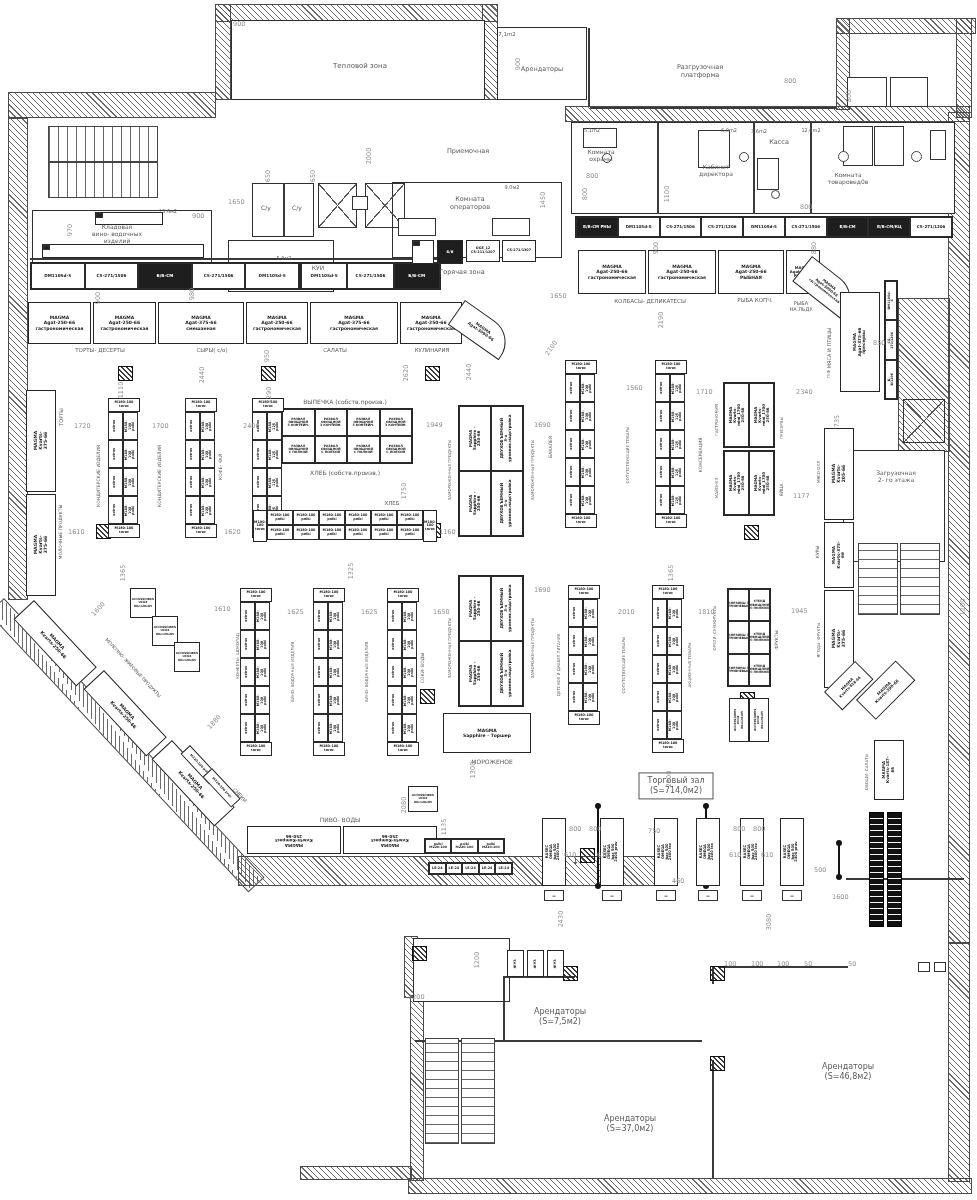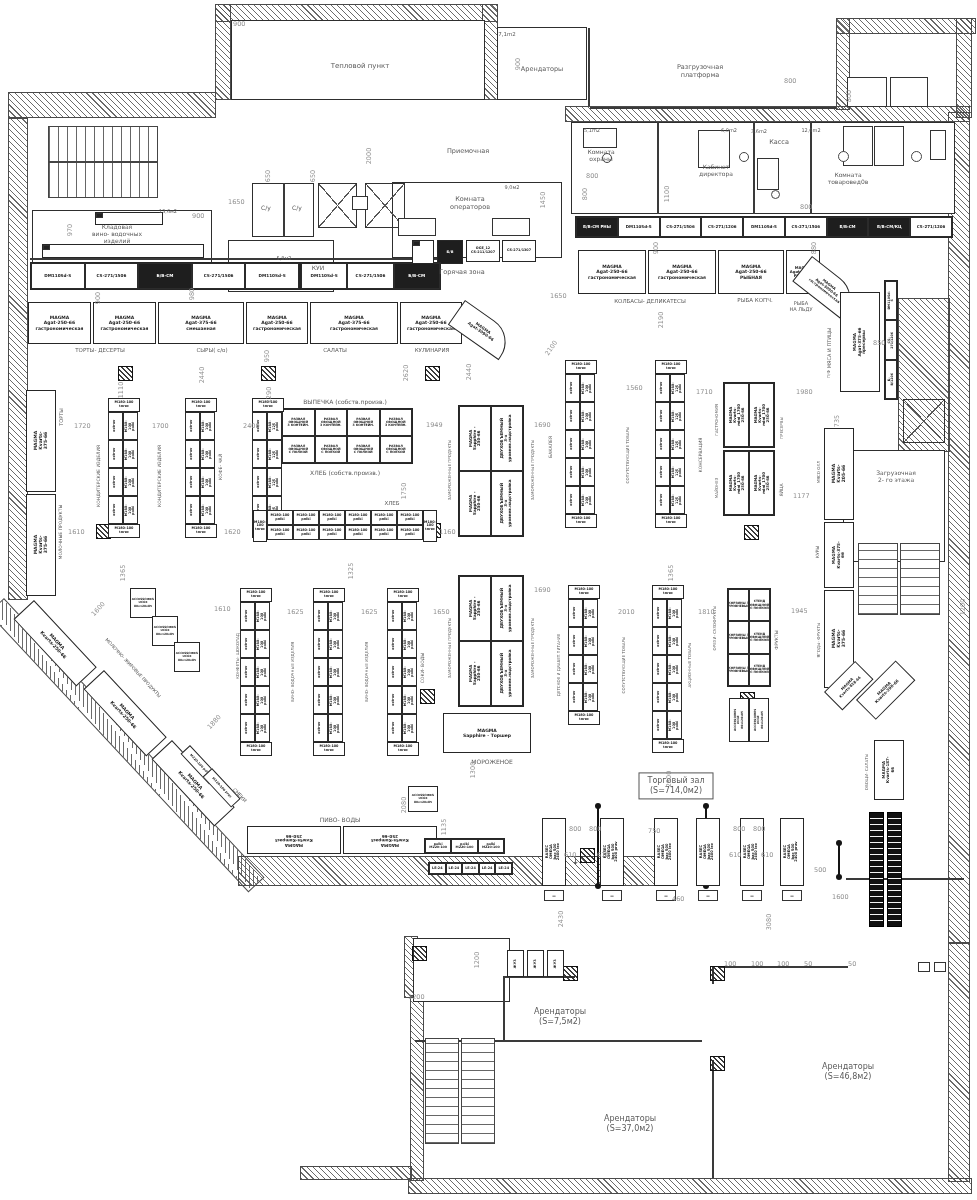--- a/index.html
+++ b/index.html
@@ -1212,21 +1212,21 @@
 OMEGA bac 500
 2400 lev</span>
     </div>
     <div class="abs chk-base" style="left: 742px; top: 890px; width: 20px; height: 11px;">═</div>
     <div class="abs chk" style="left: 780px; top: 818px; width: 24px; height: 68px;">
       <span class="tiny" style="transform: rotate(-90deg); font-size: 3.6px;">RASEC
 OMEGA bac 500
 2400 prav</span>
     </div>
     <div class="abs chk-base" style="left: 782px; top: 890px; width: 20px; height: 11px;">═</div>
-    <div class="abs lbl" style="left: 360px; top: 66px; font-size: 7px; transform: translate(-50%, -50%);">Тепловой пункт</div>
+    <div class="abs lbl" style="left: 360px; top: 66px; font-size: 7px; transform: translate(-50%, -50%);">Тепловой зона</div>
     <div class="abs lbl" style="left: 542px; top: 70px; font-size: 6.5px; transform: translate(-50%, -50%);">Арендаторы</div>
     <div class="abs lbl" style="left: 700px; top: 72px; font-size: 6.5px; transform: translate(-50%, -50%);">Разгрузочная
 платформа</div>
     <div class="abs lbl" style="left: 601px; top: 155px; font-size: 6px; transform: translate(-50%, -50%);">Комната
 охраны</div>
     <div class="abs lbl" style="left: 716px; top: 170px; font-size: 6px; transform: translate(-50%, -50%);">Кабинет
 директора</div>
     <div class="abs lbl" style="left: 779px; top: 143px; font-size: 6.5px; transform: translate(-50%, -50%);">Касса</div>
     <div class="abs lbl" style="left: 848px; top: 178px; font-size: 6px; transform: translate(-50%, -50%);">Комната
 товаровед0в</div>
@@ -1322,21 +1322,21 @@
     <div class="abs dim" style="left: 843px; top: 92px; transform: rotate(-90deg);">800</div>
     <div class="abs dim" style="left: 535px; top: 196px; transform: rotate(-90deg);">1450</div>
     <div class="abs dim" style="left: 550px; top: 292px;">1650</div>
     <div class="abs dim" style="left: 543px; top: 344px; transform: rotate(-55deg);">2100</div>
     <div class="abs dim" style="left: 650px; top: 244px; transform: rotate(-90deg);">900</div>
     <div class="abs dim" style="left: 808px; top: 244px; transform: rotate(-90deg);">880</div>
     <div class="abs dim" style="left: 653px; top: 316px; transform: rotate(-90deg);">2190</div>
     <div class="abs dim" style="left: 873px; top: 339px;">850</div>
     <div class="abs dim" style="left: 831px; top: 417px; transform: rotate(-90deg);">735</div>
     <div class="abs dim" style="left: 696px; top: 388px;">1710</div>
-    <div class="abs dim" style="left: 796px; top: 388px;">1980</div>
+    <div class="abs dim" style="left: 796px; top: 388px;">2340</div>
     <div class="abs dim" style="left: 793px; top: 492px;">1177</div>
     <div class="abs dim" style="left: 626px; top: 384px;">1560</div>
     <div class="abs dim" style="left: 534px; top: 421px;">1690</div>
     <div class="abs dim" style="left: 534px; top: 586px;">1690</div>
     <div class="abs dim" style="left: 74px; top: 422px;">1720</div>
     <div class="abs dim" style="left: 152px; top: 422px;">1700</div>
     <div class="abs dim" style="left: 243px; top: 422px;">2400</div>
     <div class="abs dim" style="left: 426px; top: 421px;">1949</div>
     <div class="abs dim" style="left: 113px; top: 386px; transform: rotate(-90deg);">1110</div>
     <div class="abs dim" style="left: 194px; top: 371px; transform: rotate(-90deg);">2440</div>
@@ -1371,21 +1371,21 @@
     <div class="abs dim" style="left: 761px; top: 918px; transform: rotate(-90deg);">3080</div>
     <div class="abs dim" style="left: 569px; top: 825px;">800</div>
     <div class="abs dim" style="left: 589px; top: 825px;">800</div>
     <div class="abs dim" style="left: 648px; top: 827px;">750</div>
     <div class="abs dim" style="left: 733px; top: 825px;">800</div>
     <div class="abs dim" style="left: 753px; top: 825px;">800</div>
     <div class="abs dim" style="left: 564px; top: 851px;">610</div>
     <div class="abs dim" style="left: 597px; top: 851px;">610</div>
     <div class="abs dim" style="left: 729px; top: 851px;">610</div>
     <div class="abs dim" style="left: 761px; top: 851px;">610</div>
-    <div class="abs dim" style="left: 672px; top: 895px;">460</div>
+    <div class="abs dim" style="left: 672px; top: 877px;">460</div>
     <div class="abs dim" style="left: 814px; top: 866px;">500</div>
     <div class="abs dim" style="left: 832px; top: 893px;">1600</div>
     <div class="abs dim" style="left: 724px; top: 960px;">100</div>
     <div class="abs dim" style="left: 751px; top: 960px;">100</div>
     <div class="abs dim" style="left: 777px; top: 960px;">100</div>
     <div class="abs dim" style="left: 804px; top: 960px;">50</div>
     <div class="abs dim" style="left: 848px; top: 960px;">50</div>
   </div>
 
 </body></html>

